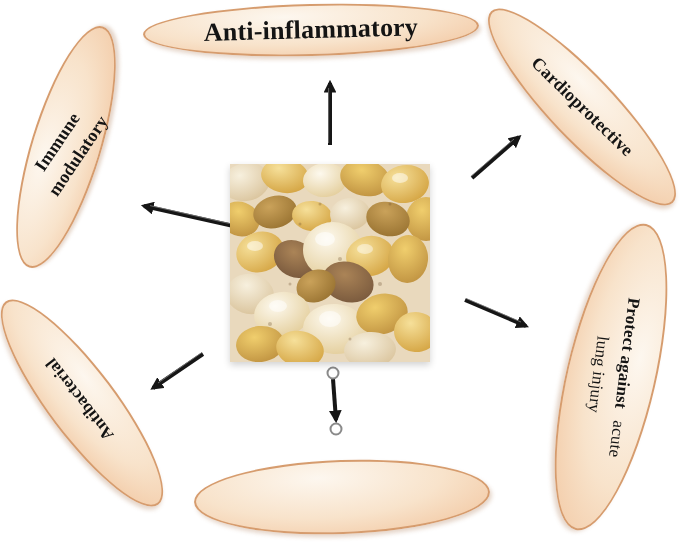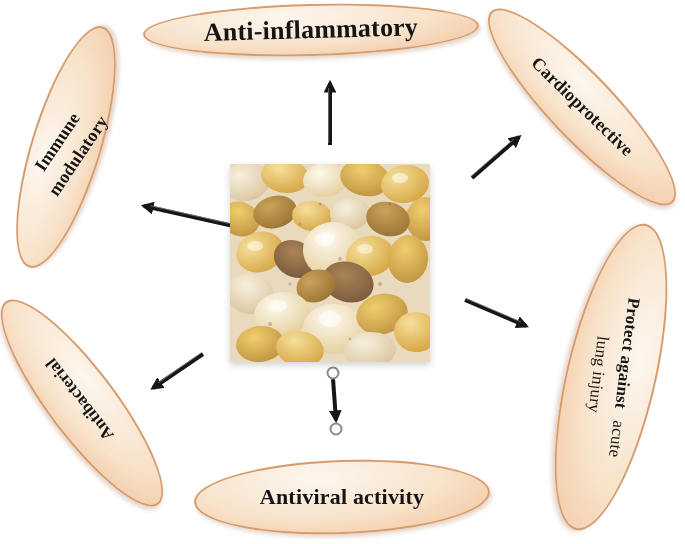--- a/index.html
+++ b/index.html
@@ -162,21 +162,20 @@
 
   <div class="lbl" style="--cx:311px;--cy:30px;--trot:-1.5deg;--fs:26px">Anti-inflammatory</div>
 
   <div class="lbl" style="--cx:582px;--cy:107px;--trot:44deg;--fs:18px">Cardioprotective</div>
 
   <div class="lbl" style="--cx:611px;--cy:376px;--trot:97deg;--fs:17px;--lh:26px">
     <span class="line"><b>Protect against</b><span class="acute">acute</span></span>
     <span class="line reg">lung injury</span>
   </div>
 
-  <div class="lbl" style="--cx:342px;--cy:497px;--trot:0deg;--fs:22px">Antiviral activity</div>
 
   <div class="lbl" style="--cx:80px;--cy:399px;--trot:-128deg;--fs:17px">Antibacterial</div>
 
   <div class="lbl" style="--cx:68px;--cy:149px;--trot:-56deg;--fs:18px;--lh:25px">
     <span class="line">Immune</span>
     <span class="line">modulatory</span>
   </div>
 
 </div>
 

